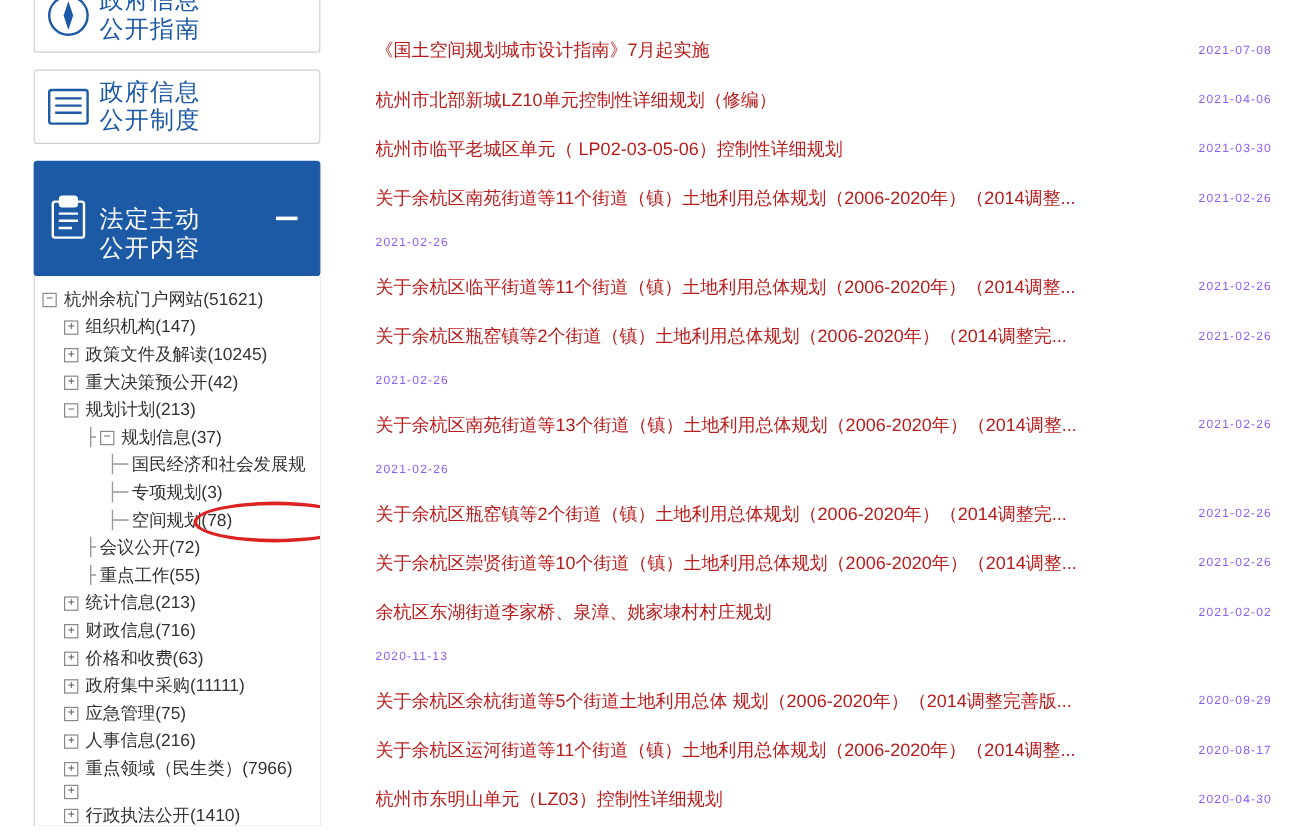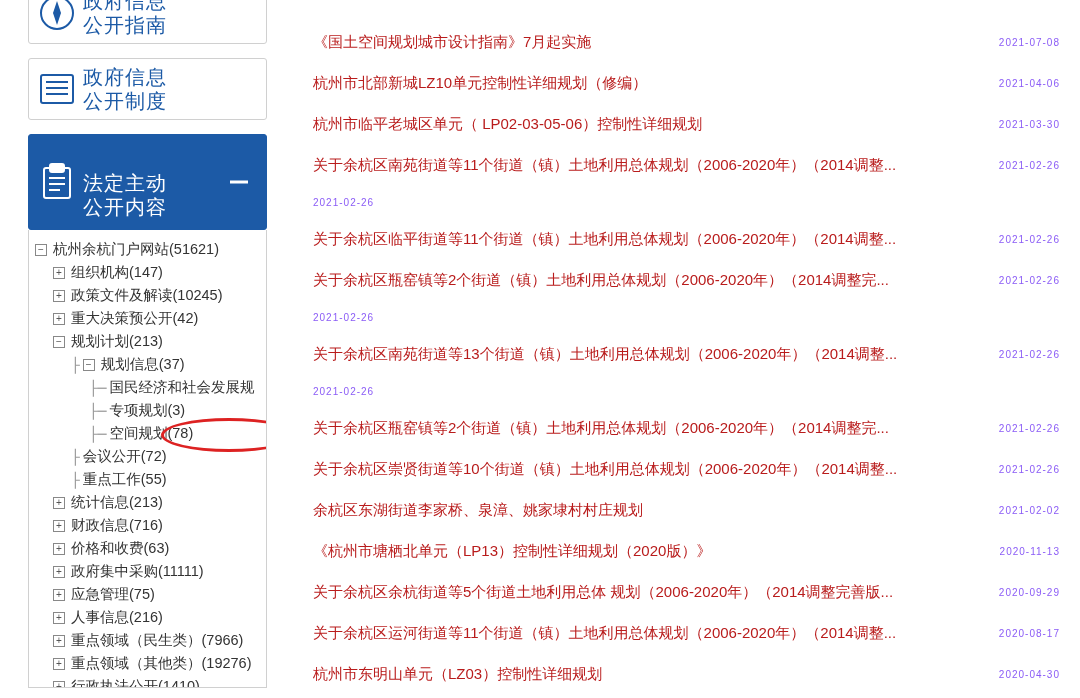--- a/index.html
+++ b/index.html
@@ -286,21 +286,20 @@
           <div class="tree-node">
             <span class="tree-toggle">+</span>
             <span>人事信息(216)</span>
           </div>
           <div class="tree-node">
             <span class="tree-toggle">+</span>
             <span>重点领域（民生类）(7966)</span>
           </div>
           <div class="tree-node">
             <span class="tree-toggle">+</span>
-            <span>重点领域（其他类）(19276)</span>
           </div>
           <div class="tree-node">
             <span class="tree-toggle">+</span>
             <span>行政执法公开(1410)</span>
           </div>
         </div>
       </div>
   </div>
 
   <div class="main" id="main">
@@ -347,21 +346,20 @@
       </div>
       <div class="article-row">
         <div class="article-title">关于余杭区崇贤街道等10个街道（镇）土地利用总体规划（2006-2020年）（2014调整...</div>
         <div class="article-date">2021-02-26</div>
       </div>
       <div class="article-row">
         <div class="article-title">余杭区东湖街道李家桥、泉漳、姚家埭村村庄规划</div>
         <div class="article-date">2021-02-02</div>
       </div>
       <div class="article-row">
-        <div class="article-title">《杭州市塘栖北单元（LP13）控制性详细规划（2020版）》</div>
         <div class="article-date">2020-11-13</div>
       </div>
       <div class="article-row">
         <div class="article-title">关于余杭区余杭街道等5个街道土地利用总体 规划（2006-2020年）（2014调整完善版...</div>
         <div class="article-date">2020-09-29</div>
       </div>
       <div class="article-row">
         <div class="article-title">关于余杭区运河街道等11个街道（镇）土地利用总体规划（2006-2020年）（2014调整...</div>
         <div class="article-date">2020-08-17</div>
       </div>

